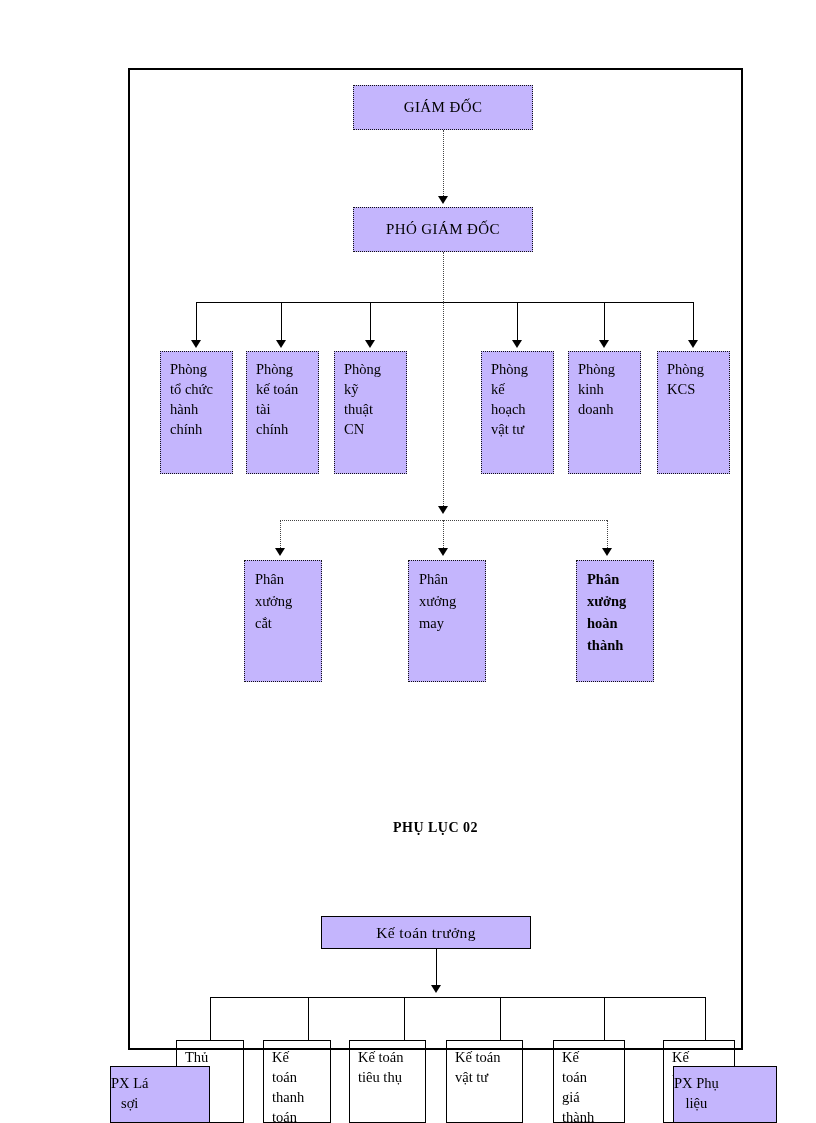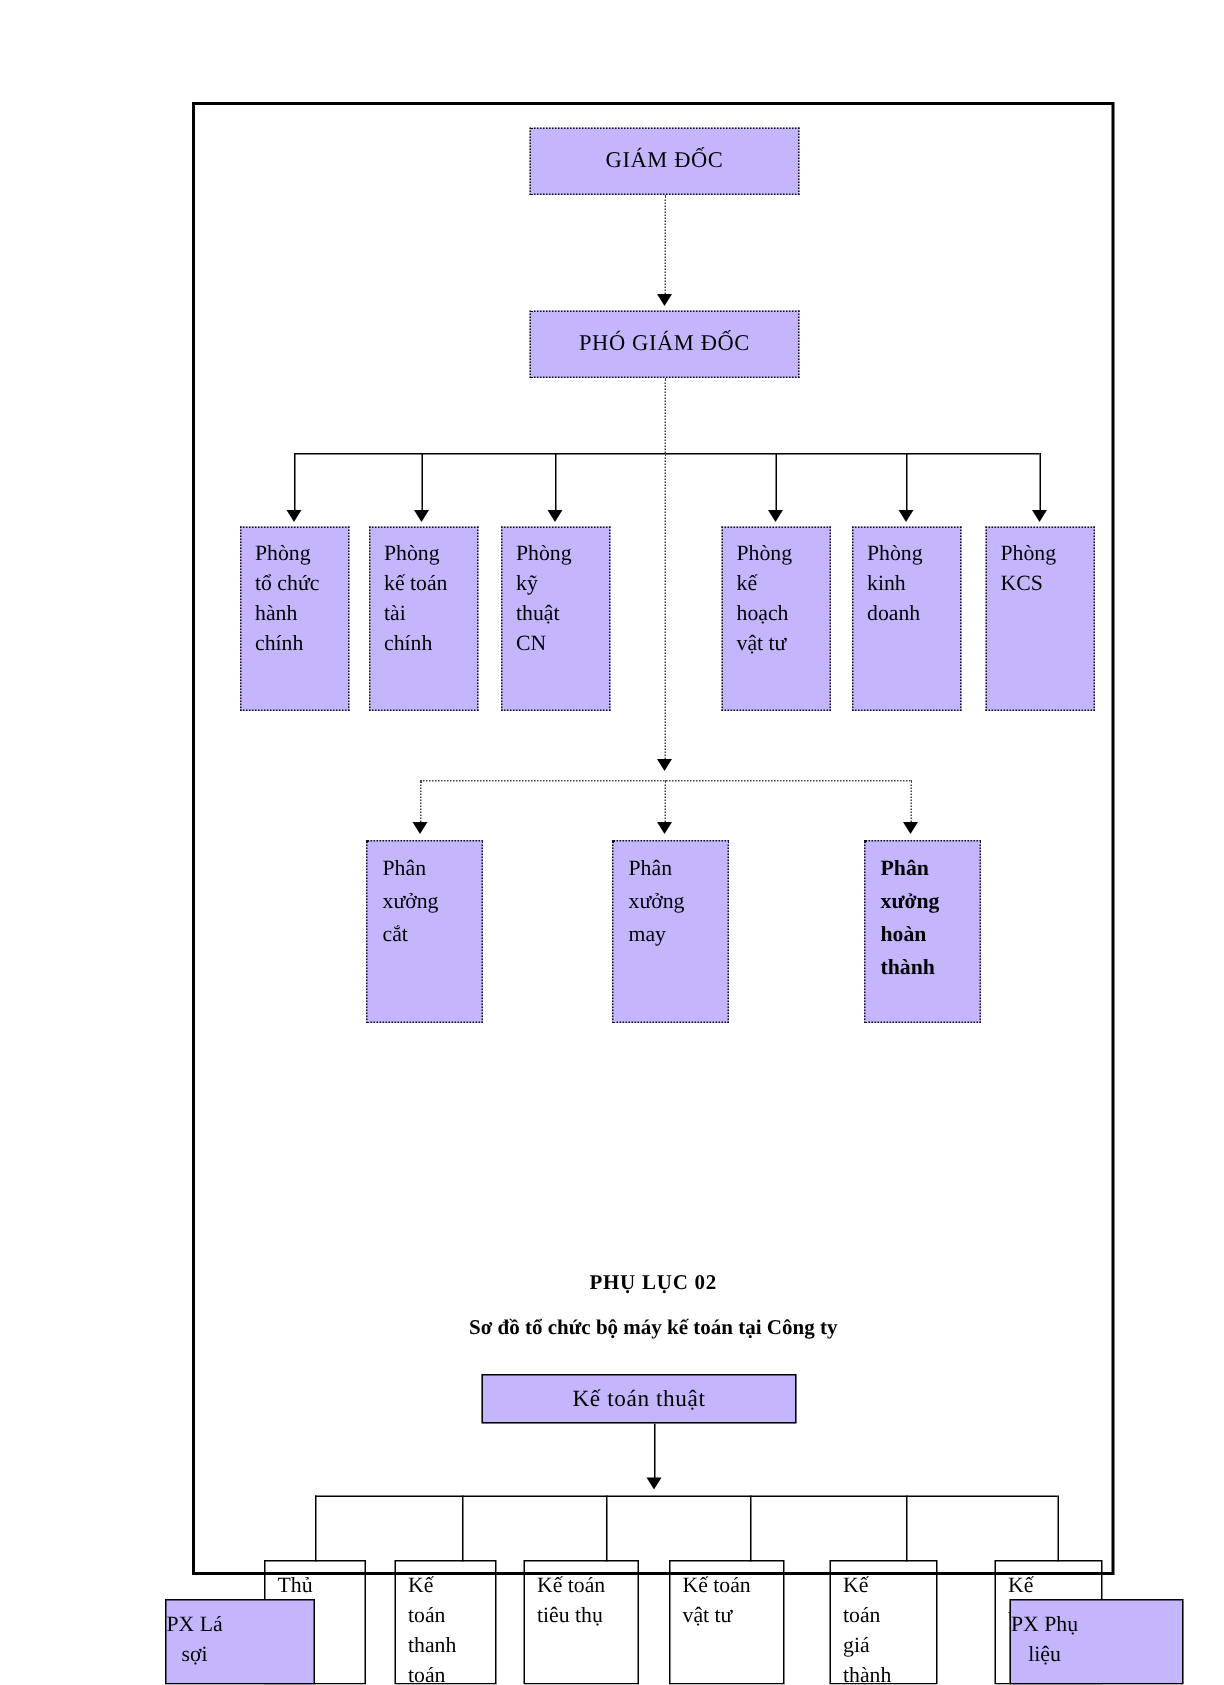--- a/index.html
+++ b/index.html
@@ -119,21 +119,20 @@
     position: absolute;
     left: 128px;
     width: 615px;
     text-align: center;
     z-index: 3;
   }
   #caption .cap-main {
     font-size: 14px;
     font-weight: bold;
     letter-spacing: 0.5px;
-    margin-top: 28px;
   }
   #caption .cap-sub {
     font-size: 14px;
     font-weight: bold;
     margin-top: 14px;
   }
 </style>
 </head>
 <body>
 
@@ -232,25 +231,24 @@
 </div>
 <div class="node dotted workshop bold" style="left:576px; top:560px; width:78px; height:122px;">
   <span class="label">Phân
 xưởng
 hoàn
 thành</span>
 </div>
 
 <div id="caption" style="top:820px;">
   <div class="cap-main">PHỤ LỤC 02</div>
-  <div class="cap-sub">Sơ đồ tổ chức bộ máy kế toán tại Công ty</div>
 </div>
 
 <div class="node solid topbox" style="left:321px; top:916px; width:210px; height:33px; font-size:15.5px;">
-  <span class="label">Kế toán thuật</span>
+  <span class="label">Kế toán trưởng</span>
 </div>
 
 <div class="conn v" style="left:436px; top:949px; height:40px;"></div>
 <div class="arrow" style="left:431px; top:985px;"></div>
 
 <div class="conn h" style="left:210px; top:997px; width:495px;"></div>
 
 <div class="conn v" style="left:210px; top:997px; height:44px;"></div>
 <div class="conn v" style="left:308px; top:997px; height:44px;"></div>
 <div class="conn v" style="left:404px; top:997px; height:44px;"></div>
@@ -284,16 +282,16 @@
 </div>
 <div class="node solid acct" style="left:663px; top:1040px; width:72px; height:83px;">
   <span class="label">Kế
 toán</span>
 </div>
 
 <div class="node solid px" style="left:110px; top:1066px; width:100px; height:57px;">
   <span class="label">PX Lá
 sợi</span>
 </div>
-<div class="node solid px" style="left:673px; top:1066px; width:116px; height:57px;">
+<div class="node solid px" style="left:673px; top:1066px; width:104px; height:57px;">
   <span class="label">PX Phụ
 liệu</span>
 </div>
 
 </body></html>

